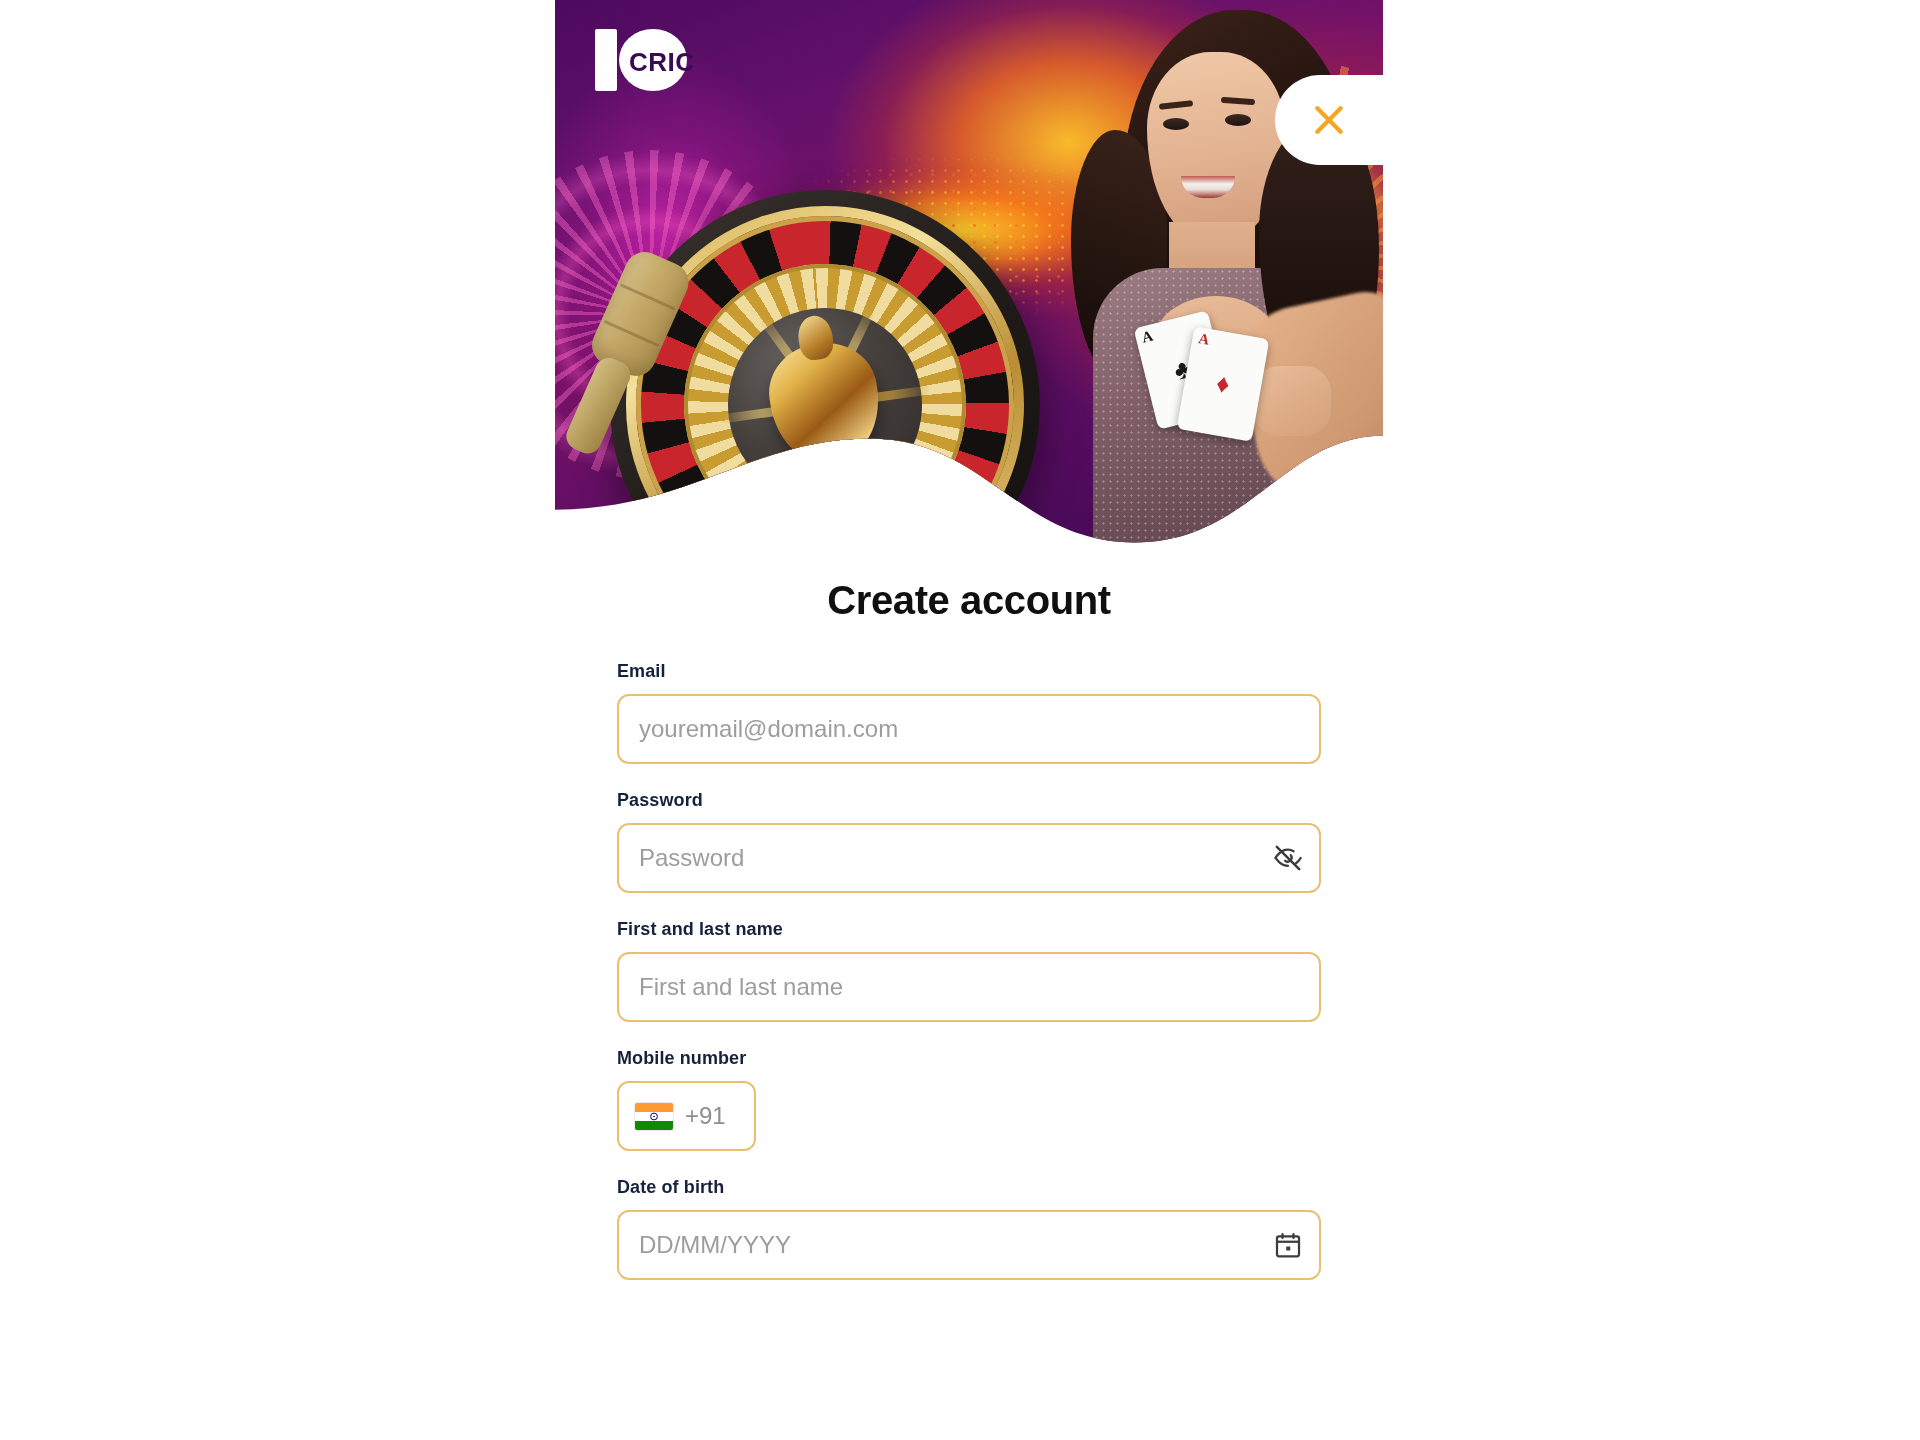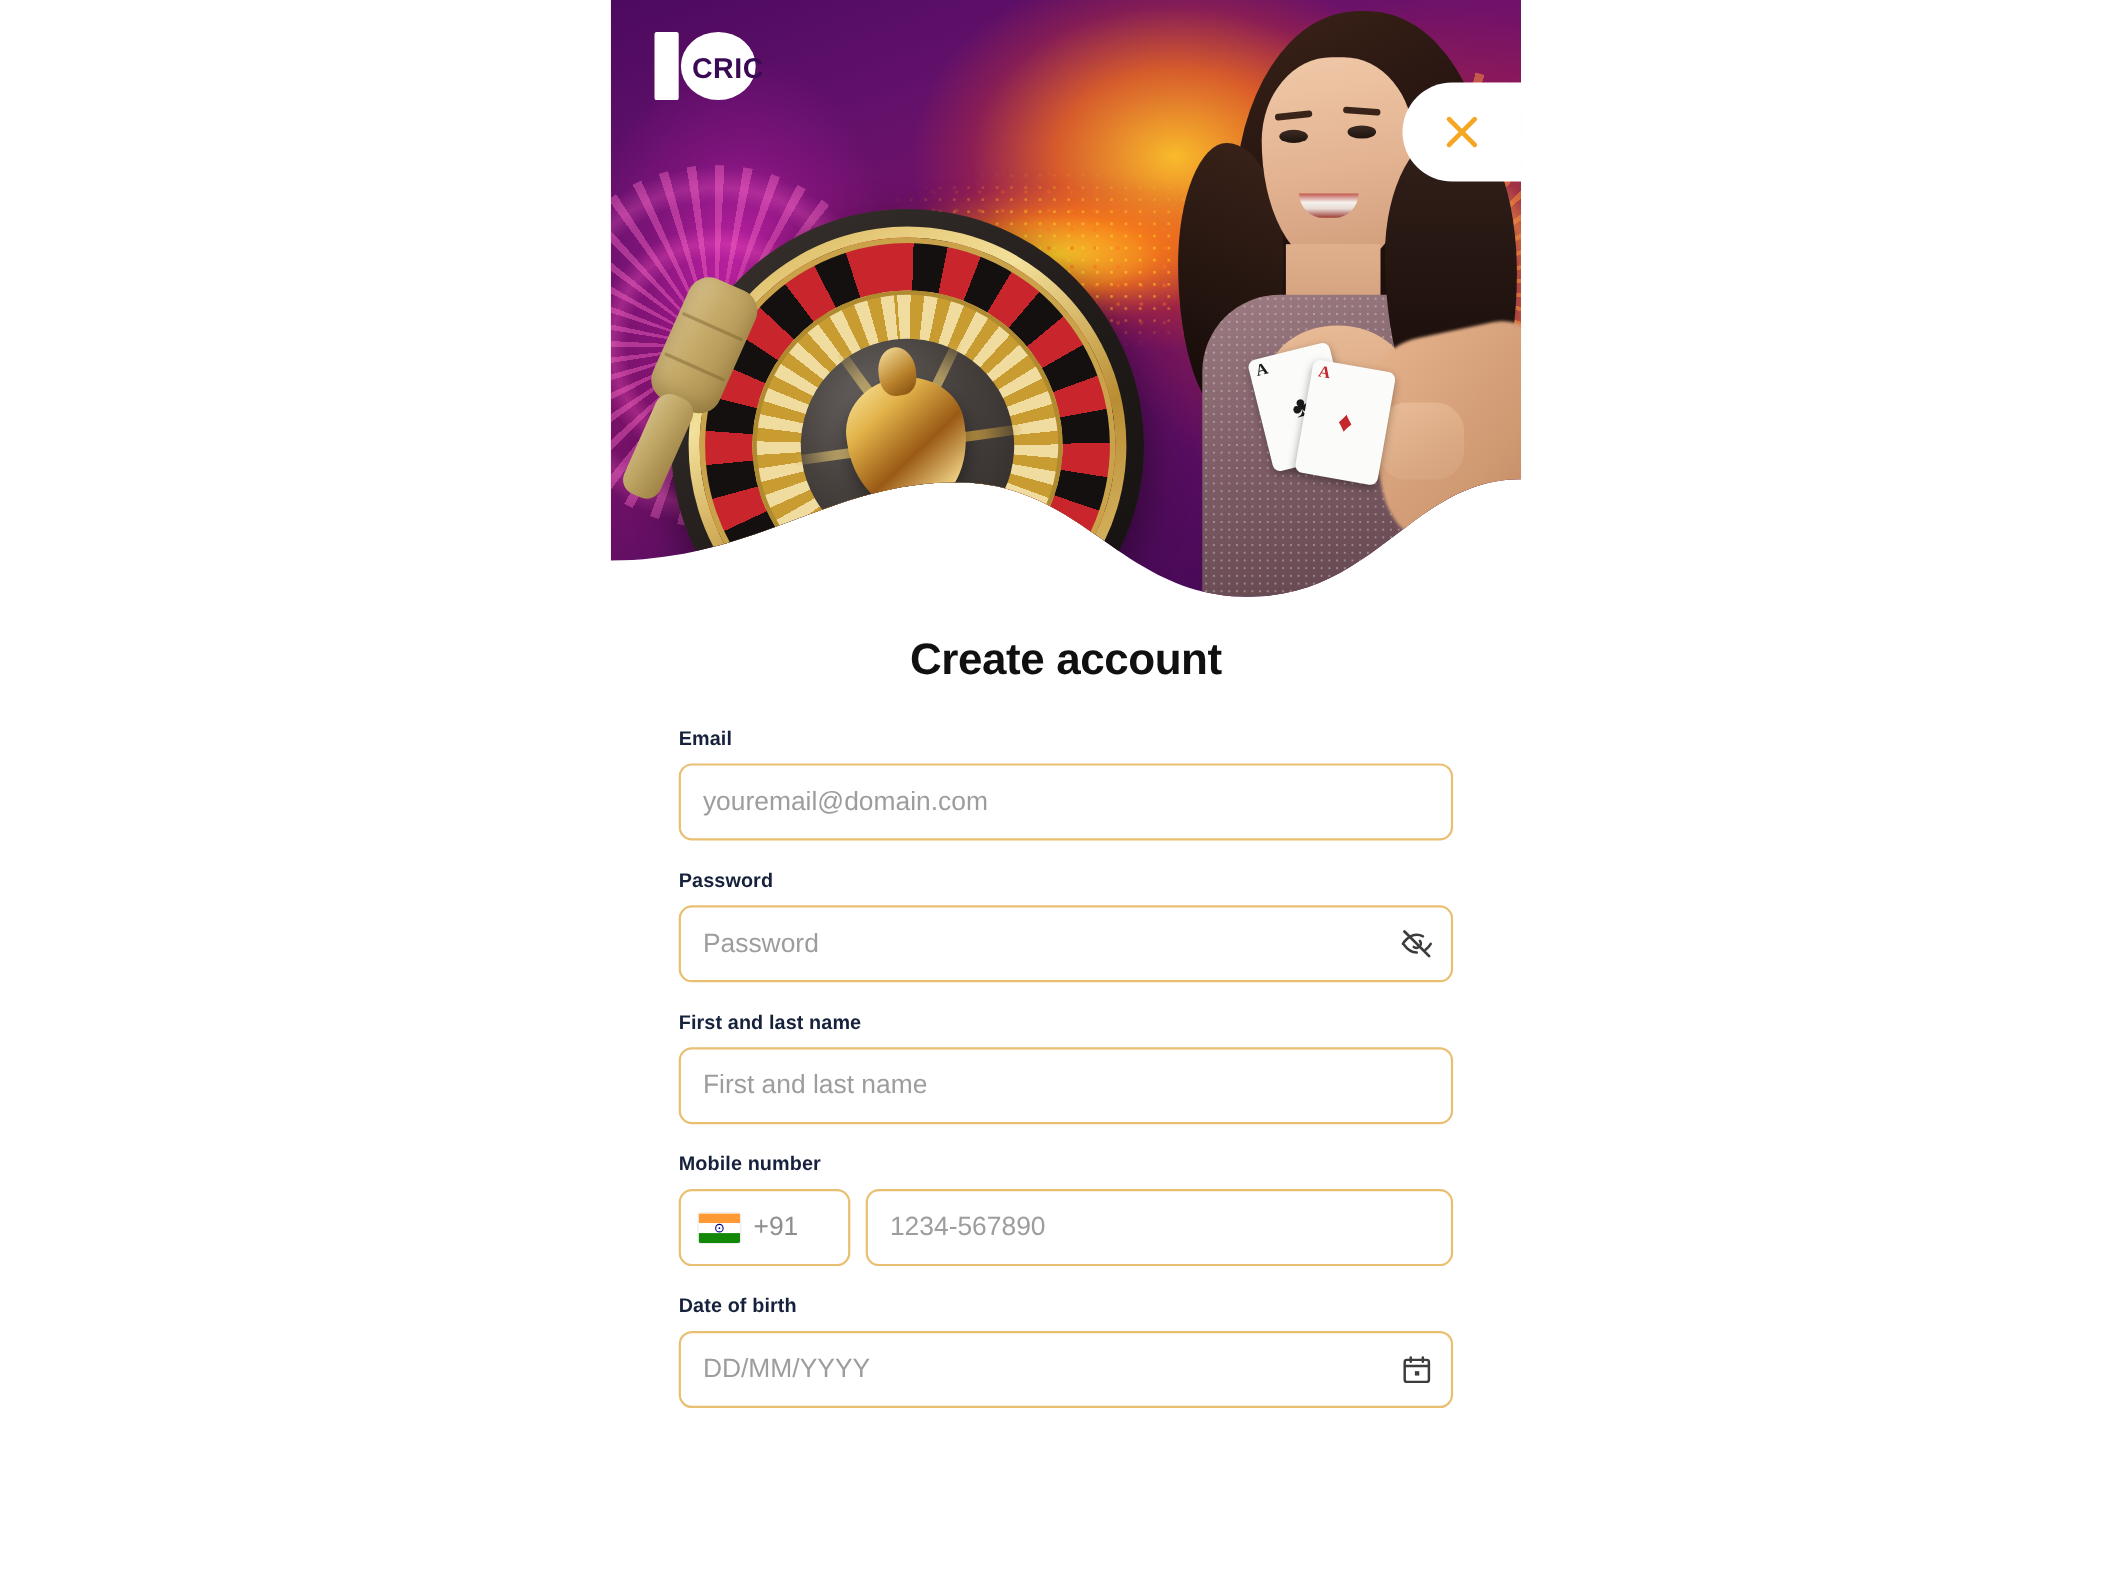--- a/index.html
+++ b/index.html
@@ -417,21 +417,21 @@
     border: none;
     padding: 0;
   }
 
   
   .phone-row { display: flex; gap: 14px; }
   .cc-box {
     display: flex;
     align-items: center;
     gap: 12px;
-    width: 156px;
+    width: 139px;
     height: 70px;
     border: 2px solid #e9bf72;
     border-radius: 12px;
     background: #ffffff;
     padding: 0 16px;
     cursor: pointer;
   }
   .flag {
     width: 38px;
     height: 27px;
@@ -564,23 +564,20 @@
               <svg viewBox="0 0 38 27" width="38" height="27" aria-hidden="true">
                 <rect x="0" y="0" width="38" height="9" fill="#FF9933"></rect>
                 <rect x="0" y="9" width="38" height="9" fill="#FFFFFF"></rect>
                 <rect x="0" y="18" width="38" height="9" fill="#138808"></rect>
                 <circle cx="19" cy="13.5" r="3.4" fill="none" stroke="#000080" stroke-width="1"></circle>
                 <circle cx="19" cy="13.5" r="0.8" fill="#000080"></circle>
               </svg>
             </span>
             <span class="cc-text">+91</span>
           </div>
-          <div class="input-wrap phone-box">
-            <input type="tel" placeholder="1234-567890" style="">
-          </div>
         </div>
       </div>
 
       <div class="field">
         <label class="field-label">Date of birth</label>
         <div class="input-wrap">
           <input type="text" placeholder="DD/MM/YYYY" style="">
           <button class="input-icon">
             <svg width="30" height="30" viewBox="0 0 24 24" aria-hidden="true">
               <rect x="3.2" y="5" width="17.6" height="16" rx="1.6" fill="none" stroke="#3c3c3c" stroke-width="1.8"></rect>

